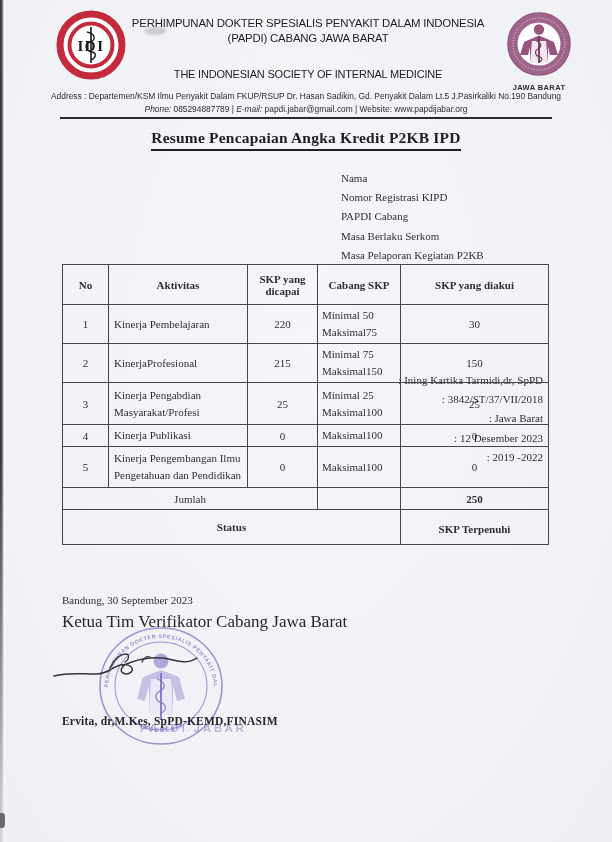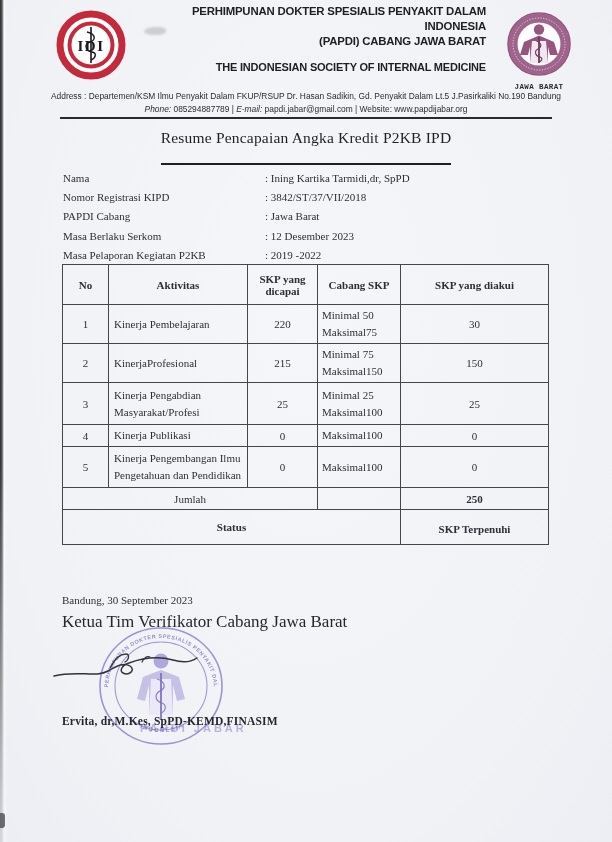--- a/index.html
+++ b/index.html
@@ -25,47 +25,47 @@
     background:#55555a; border-radius:0 3px 3px 0; opacity:.85;
   }
   .smudge {
     position:absolute; left:144px; top:27px; width:22px; height:8px;
     background:#8a8a90; border-radius:60% 40% 50% 50%; opacity:.35; filter:blur(1px);
   }
   
   .logo-left { position:absolute; left:56px; top:10px; }
   .logo-right { position:absolute; left:504px; top:11px; text-align:center; width:70px; }
   .logo-right-caption {
-    margin-top:2px; font-family:Liberation Mono, monospace;
+    margin-top:2px; font-family:Liberation Sans, sans-serif;
     font-size:7.5px; font-weight:bold; color:#2b2b30; letter-spacing:.4px;
   }
   .org-block {
-    position:absolute; left:130px; top:4px; width:356px; text-align:right;
-    font-family:"Liberation Sans", sans-serif; font-weight:bold; color:#1d1d22;
+    position:absolute; left:130px; top:16px; width:356px; text-align:center;
+    font-family:"Liberation Sans", sans-serif; font-weight:normal; color:#1d1d22;
     letter-spacing:-.2px;
   }
   .org-line1 { font-size:11.4px; line-height:15px; }
   .org-line2 { font-size:11.4px; line-height:15px; }
-  .org-en { margin-top:11px; }
+  .org-en { margin-top:21px; }
   .org-en-line { font-size:11px; line-height:14.5px; }
   .address-block {
     position:absolute; left:38px; top:90px; width:536px; text-align:center;
     font-family:"Liberation Sans", sans-serif; font-size:8.4px; color:#2b2b30; line-height:13px;
   }
   .contact-line .it { font-style:italic; }
   .header-divider { position:absolute; left:60px; top:117px; width:492px; height:2px; background:#2a2a2e; }
   
   .doc-title-wrap { position:absolute; left:0; top:129px; width:612px; text-align:center; }
   .doc-title {
-    display:inline-block; font-size:15.5px; font-weight:normal; color:#1e1e24;
-    border-bottom:2px solid #1e1e24; padding-bottom:16px; letter-spacing:.2px;
+    display:inline-block; font-size:15.5px; font-weight:bold; color:#1e1e24;
+    border-bottom:2px solid #1e1e24; padding-bottom:2px; letter-spacing:.2px;
   }
   
   .info-block { position:absolute; left:63px; top:172px; width:480px; font-size:11px; }
-  .info-row { display:flex; height:19.2px; align-items:flex-start; }
+  .info-row { display:flex; height:19.2px; align-items:flex-end;flex-direction:column; }
   .info-label { width:202px; flex:0 0 202px; }
   
   table.credit-table {
     position:absolute; left:62px; top:264px; width:486px;
     border-collapse:collapse; table-layout:fixed;
     font-size:11px; color:#2e2e36;
   }
   table.credit-table td { border:1px solid #45454c; vertical-align:middle; }
   td.th { font-weight:bold; text-align:center; padding:2px 3px; }
   td.num { text-align:center; }

